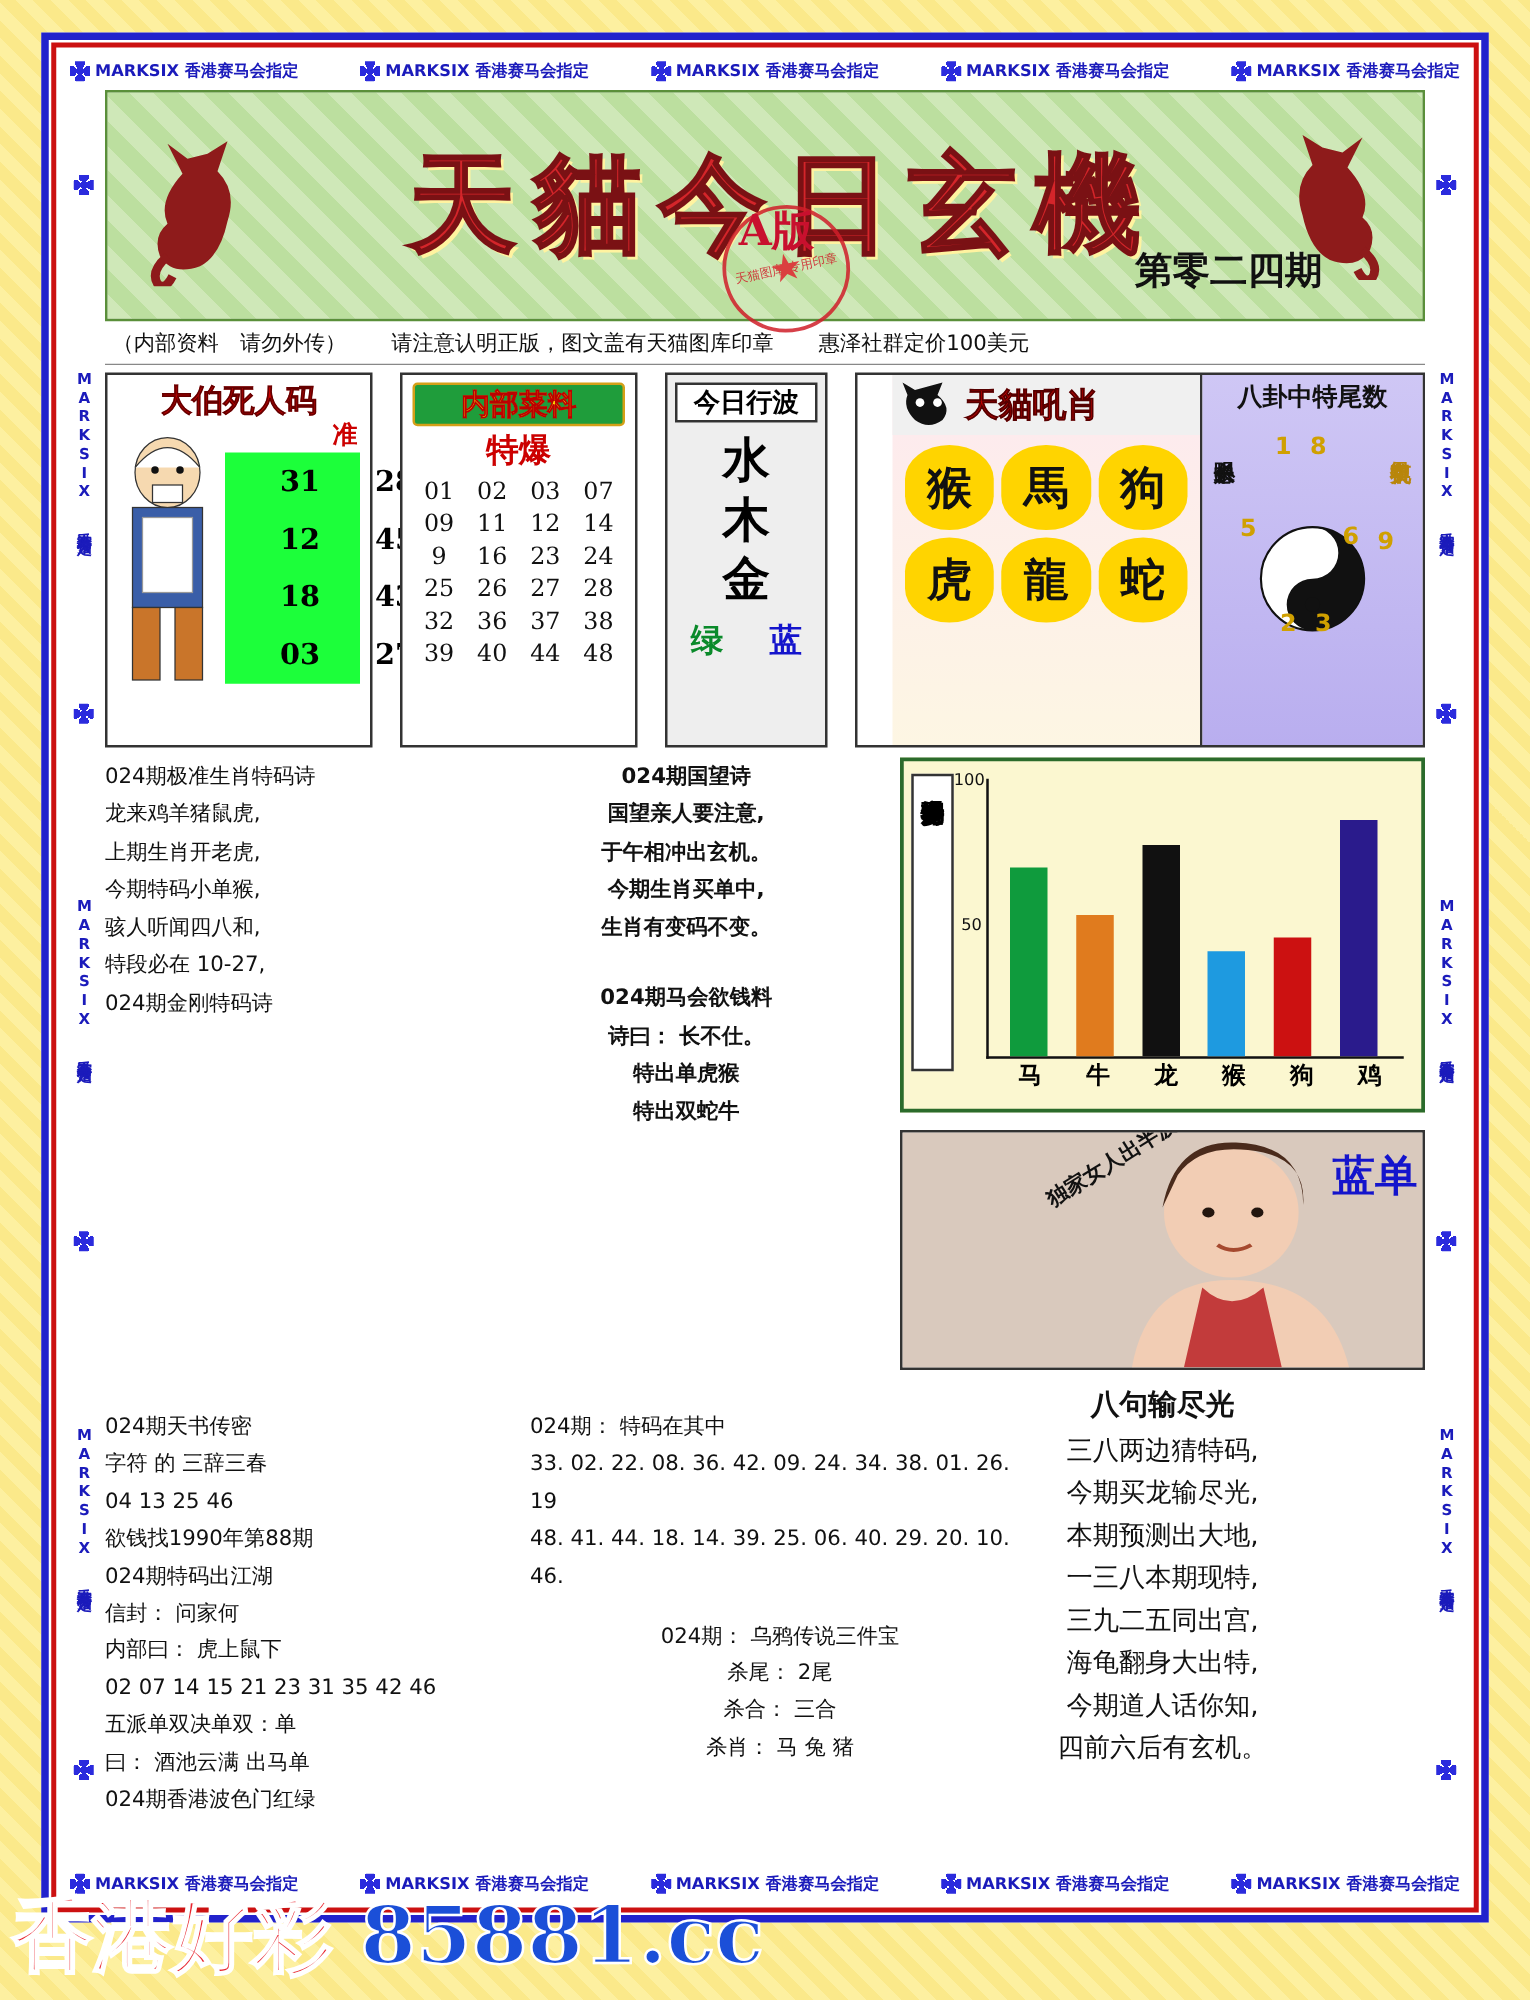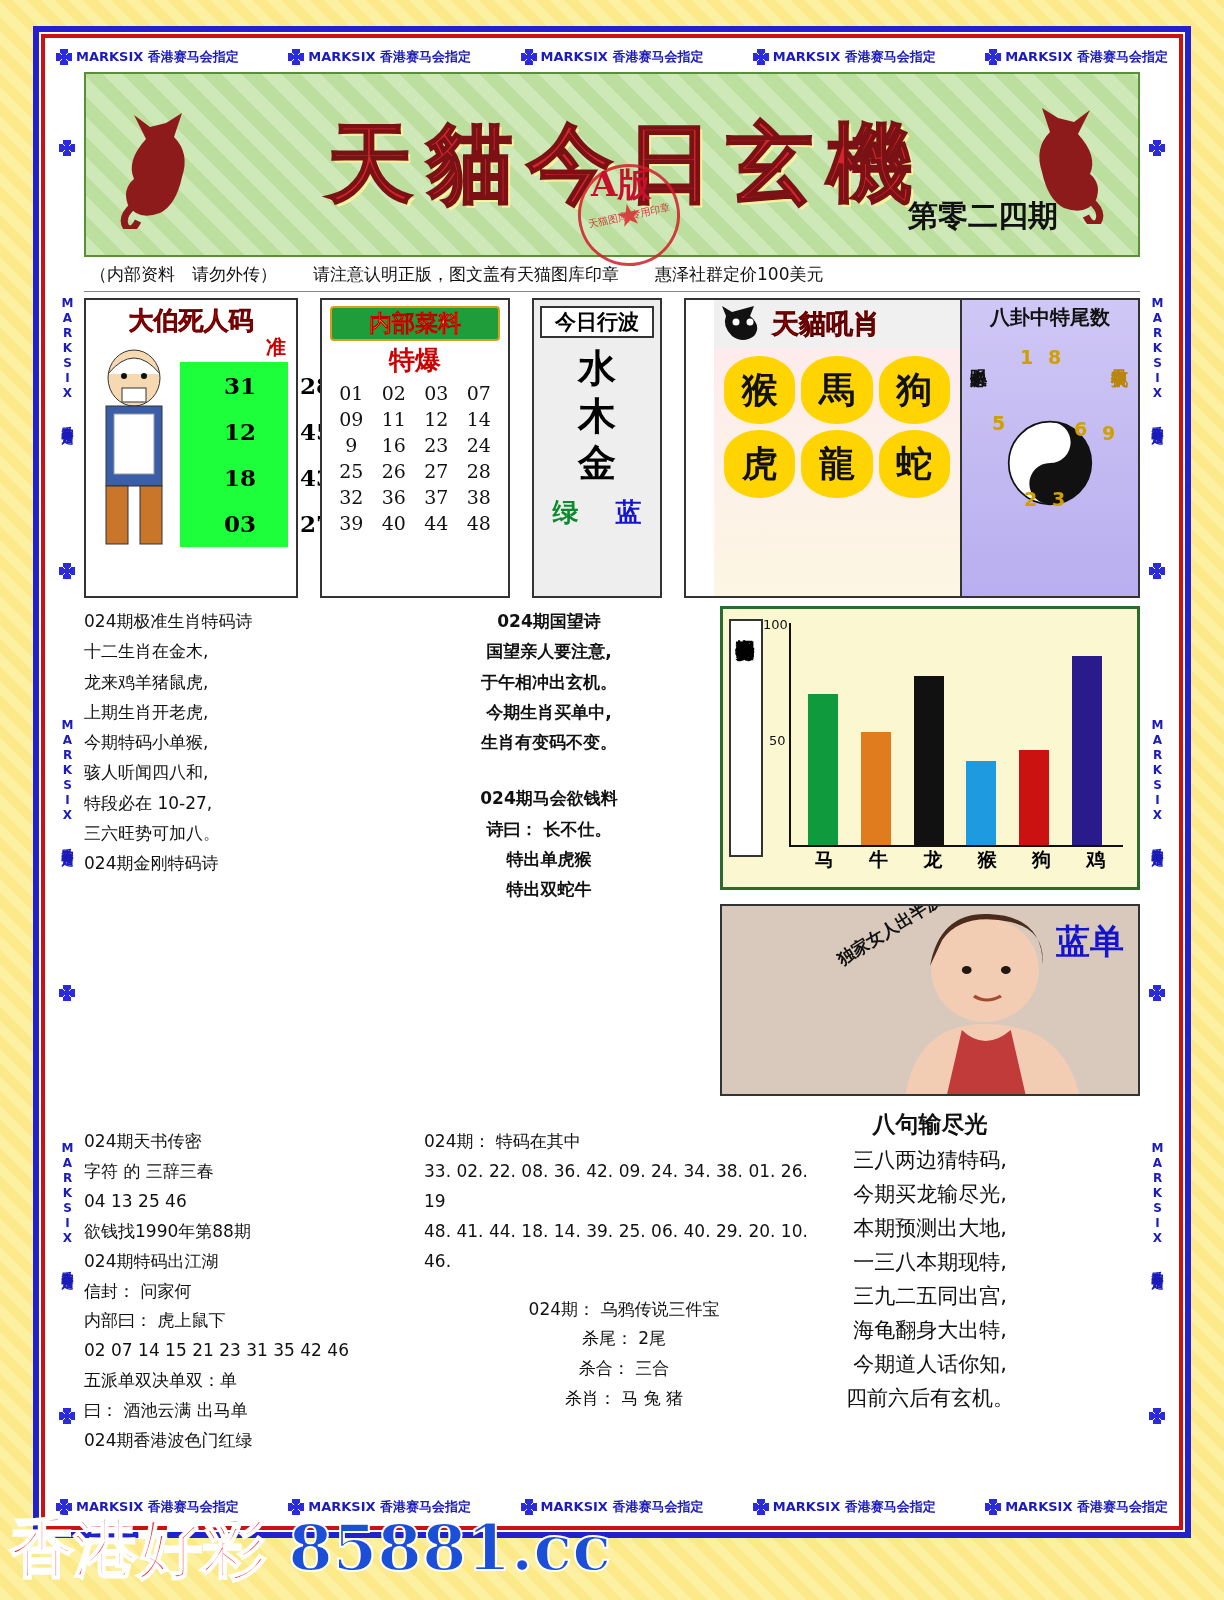--- a/index.html
+++ b/index.html
@@ -151,21 +151,21 @@
     font-size:19px;font-weight:bold;border:2px solid #333;padding:4px 2px;background:#fff;height:238px;box-sizing:border-box;}
   .plot{position:absolute;left:66px;top:14px;right:14px;bottom:40px;}
   .axis-y{position:absolute;left:0;top:0;bottom:0;width:2px;background:#111;}
   .axis-x{position:absolute;left:0;right:0;bottom:0;height:2px;background:#111;}
   .bars{position:absolute;left:8px;right:10px;bottom:2px;top:0;display:flex;align-items:flex-end;justify-content:space-around;}
   .bar{width:30px;}
   .xlabels{position:absolute;left:74px;right:14px;bottom:14px;display:flex;justify-content:space-around;font-size:19px;font-weight:bold;}
   .ylab{position:absolute;font-size:13px;color:#111;}
   
   .ladybox{margin-top:14px;margin-left:6px;height:188px;border:2px solid #333;background:#f4eae4;position:relative;overflow:hidden;}
-  .lanbiao{position:absolute;right:14px;top:18px;font-size:34px;font-weight:bold;color:#1414cc;line-height:1;
+  .lanbiao{position:absolute;right:4px;top:18px;font-size:34px;font-weight:bold;color:#1414cc;line-height:1;
     font-family:"DejaVu Serif","Liberation Serif",serif;}
   .arcword{position:absolute;left:108px;top:12px;font-size:17px;font-weight:bold;color:#111;transform:rotate(-32deg);}
   .poem{margin-top:10px;margin-left:6px;text-align:center;font-size:21px;line-height:1.62;color:#111;}
   .poem .h{font-size:23px;font-weight:bold;}
   
   .watermark{
     position:absolute;left:0;bottom:8px;width:100%;text-align:left;padding-left:10px;
     font-size:64px;font-weight:bold;color:#e8242e;-webkit-text-stroke:2px #ffffff;
     font-family:"DejaVu Serif","Liberation Serif",serif;
   }
@@ -388,27 +388,25 @@
           <div class="bnum" style="left:62px;top:188px">2</div>
           <div class="bnum" style="left:90px;top:188px">3</div>
         </div>
       </div>
     </div>
 
     <div class="main">
 
       <div class="col1">
         <div>024期极准生肖特码诗</div>
-        <div>十二生肖在金木,</div>
         <div>龙来鸡羊猪鼠虎,</div>
         <div>上期生肖开老虎,</div>
         <div>今期特码小单猴,</div>
         <div>骇人听闻四八和,</div>
         <div>特段必在 10-27,</div>
-        <div>三六旺势可加八。</div>
         <div>024期金刚特码诗</div>
       </div>
 
       <div class="col2">
         <div class="b">024期国望诗</div>
         <div class="b">国望亲人要注意,</div>
         <div class="b">于午相冲出玄机。</div>
         <div class="b">今期生肖买单中,</div>
         <div class="b">生肖有变码不变。</div>
         <div style="height:26px"></div>

